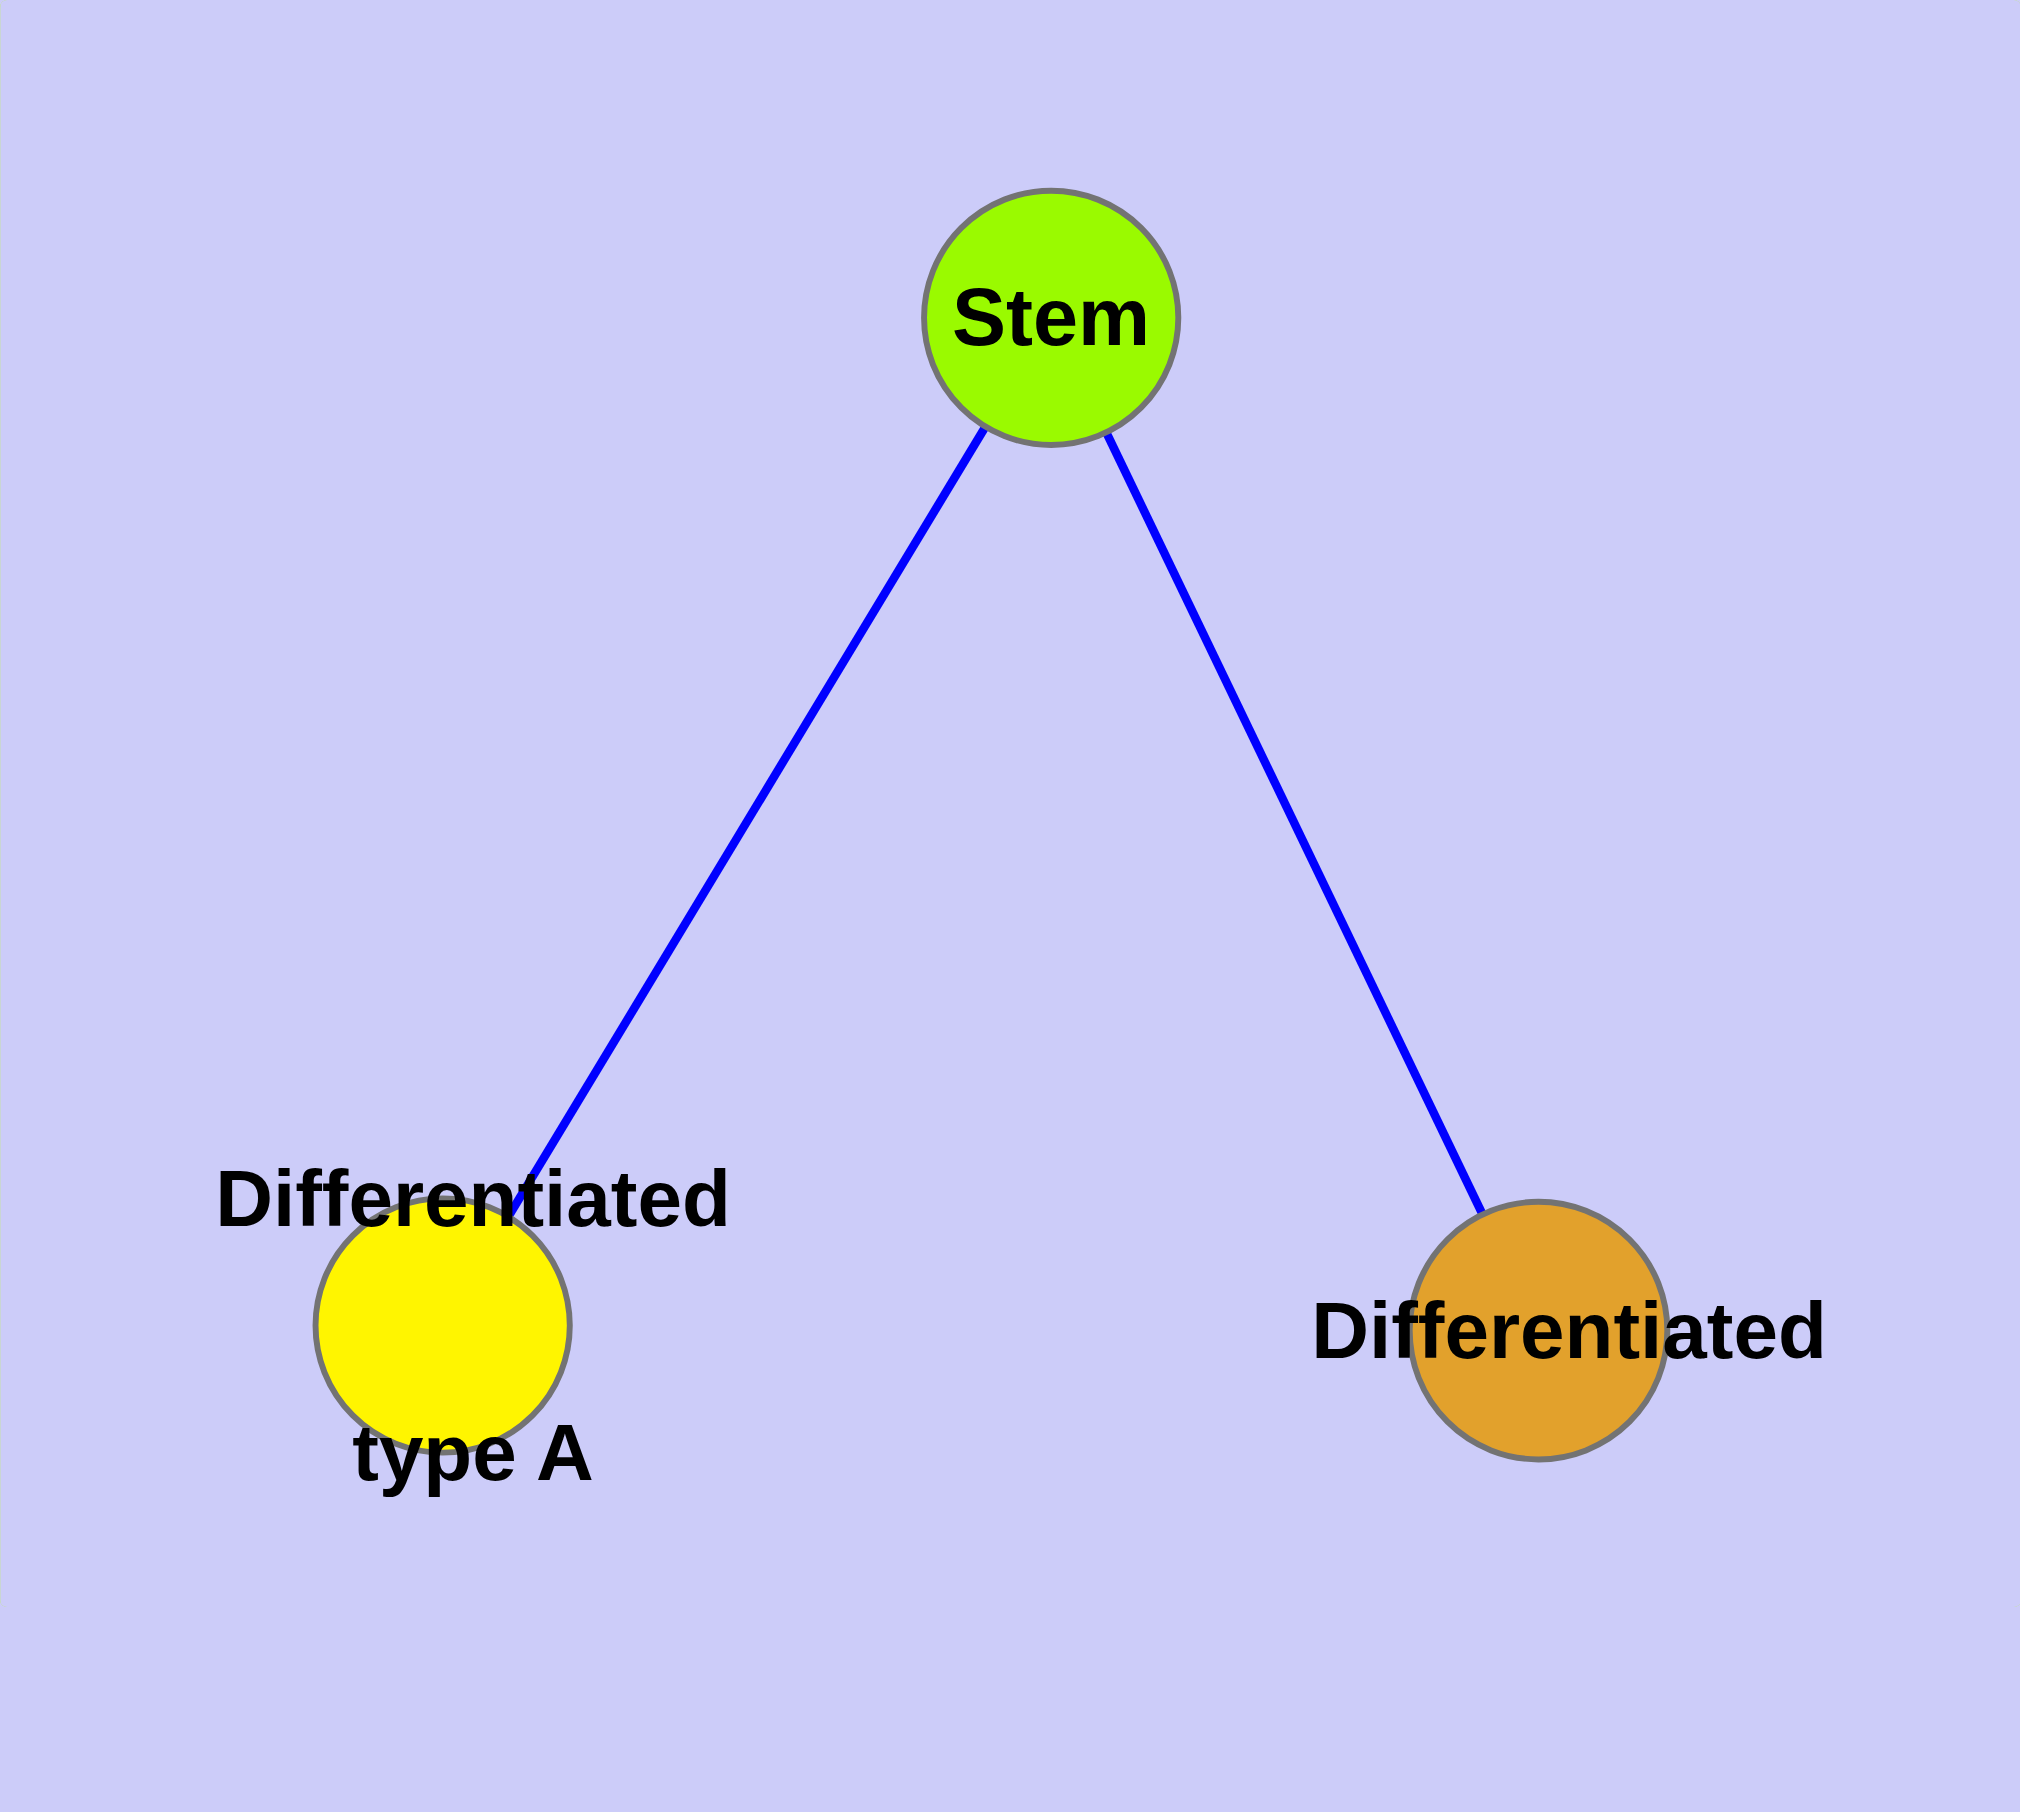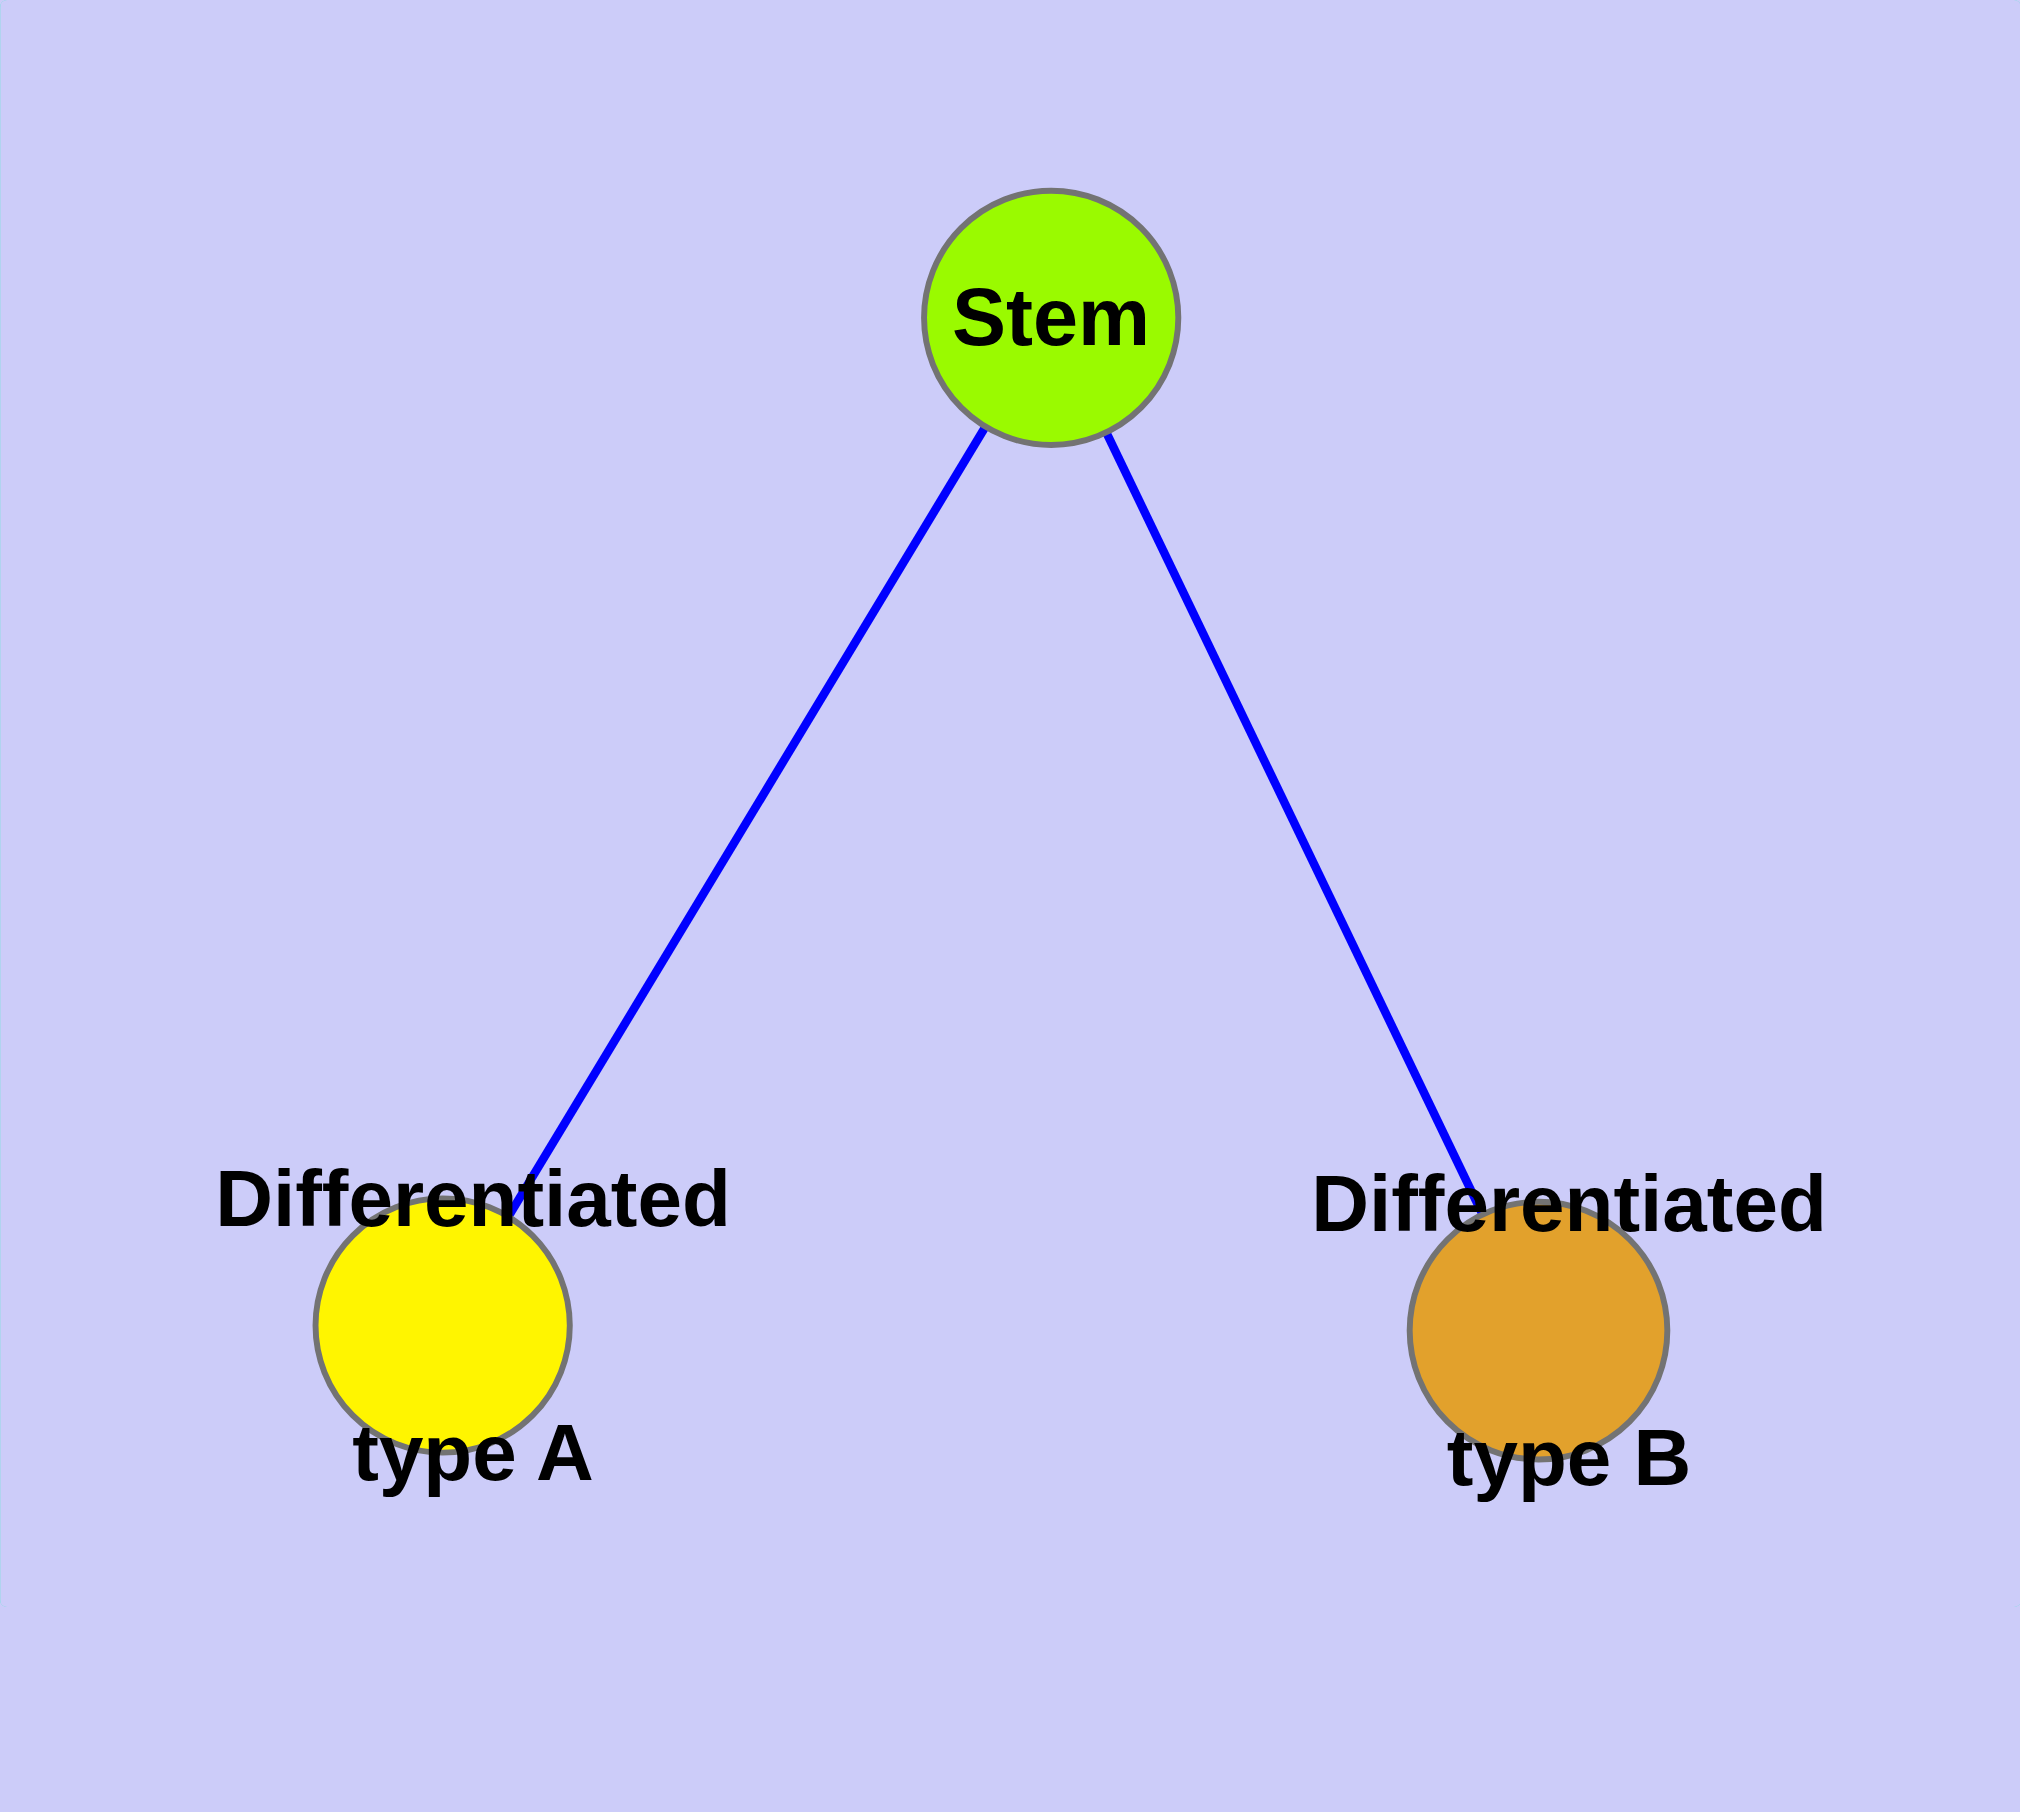--- a/index.html
+++ b/index.html
@@ -39,21 +39,21 @@
     font-size: 81px;
   }
   .label-diff {
     font-size: 80px;
     margin-left: 31px;
   }
 </style>
 </head>
 <body>
 
-<div id="stage" style="width: 2021px; height: 1607px; background: #5eead4; border-radius: 7px;">
+<div id="stage" style="width: 2021px; height: 1607px; background: #bef264; border-radius: 7px;">
 
   <svg id="graph-svg" viewBox="0 0 2384 2138" xmlns="http://www.w3.org/2000/svg" style="width: 2021px; height: 1812px;">
 
     <rect x="0" y="0" width="2384" height="2138" id="bg-rect" fill="#ccccf9"></rect>
 
     <g>
       <line id="edge-a" x1="1164.5283911026822" y1="499.9801434246669" x2="597.4716088973178" y2="1439.019856575333" stroke="#0000ff" stroke-width="10" stroke-linecap="butt"></line>
       <line id="edge-b" x1="1303.3039766144839" y1="506.5621774857534" x2="1750.828845623674" y2="1436.6356009048527" stroke="#0000ff" stroke-width="10" stroke-linecap="butt"></line>
     </g>
 
@@ -68,17 +68,16 @@
     <div>Stem</div>
   </div>
 
   <div class="node-label label-diff" id="lbl-diff-a" style="left: 442px; top: 1326px; color: rgb(0, 0, 0);">
     <div>Differentiated</div>
     <div>type A</div>
   </div>
 
   <div class="node-label label-diff" id="lbl-diff-b" style="left: 1538px; top: 1331px; color: rgb(0, 0, 0);">
     <div>Differentiated</div>
-    <div>type B</div>
   </div>
 
 </div>
 
 
 </body></html>

